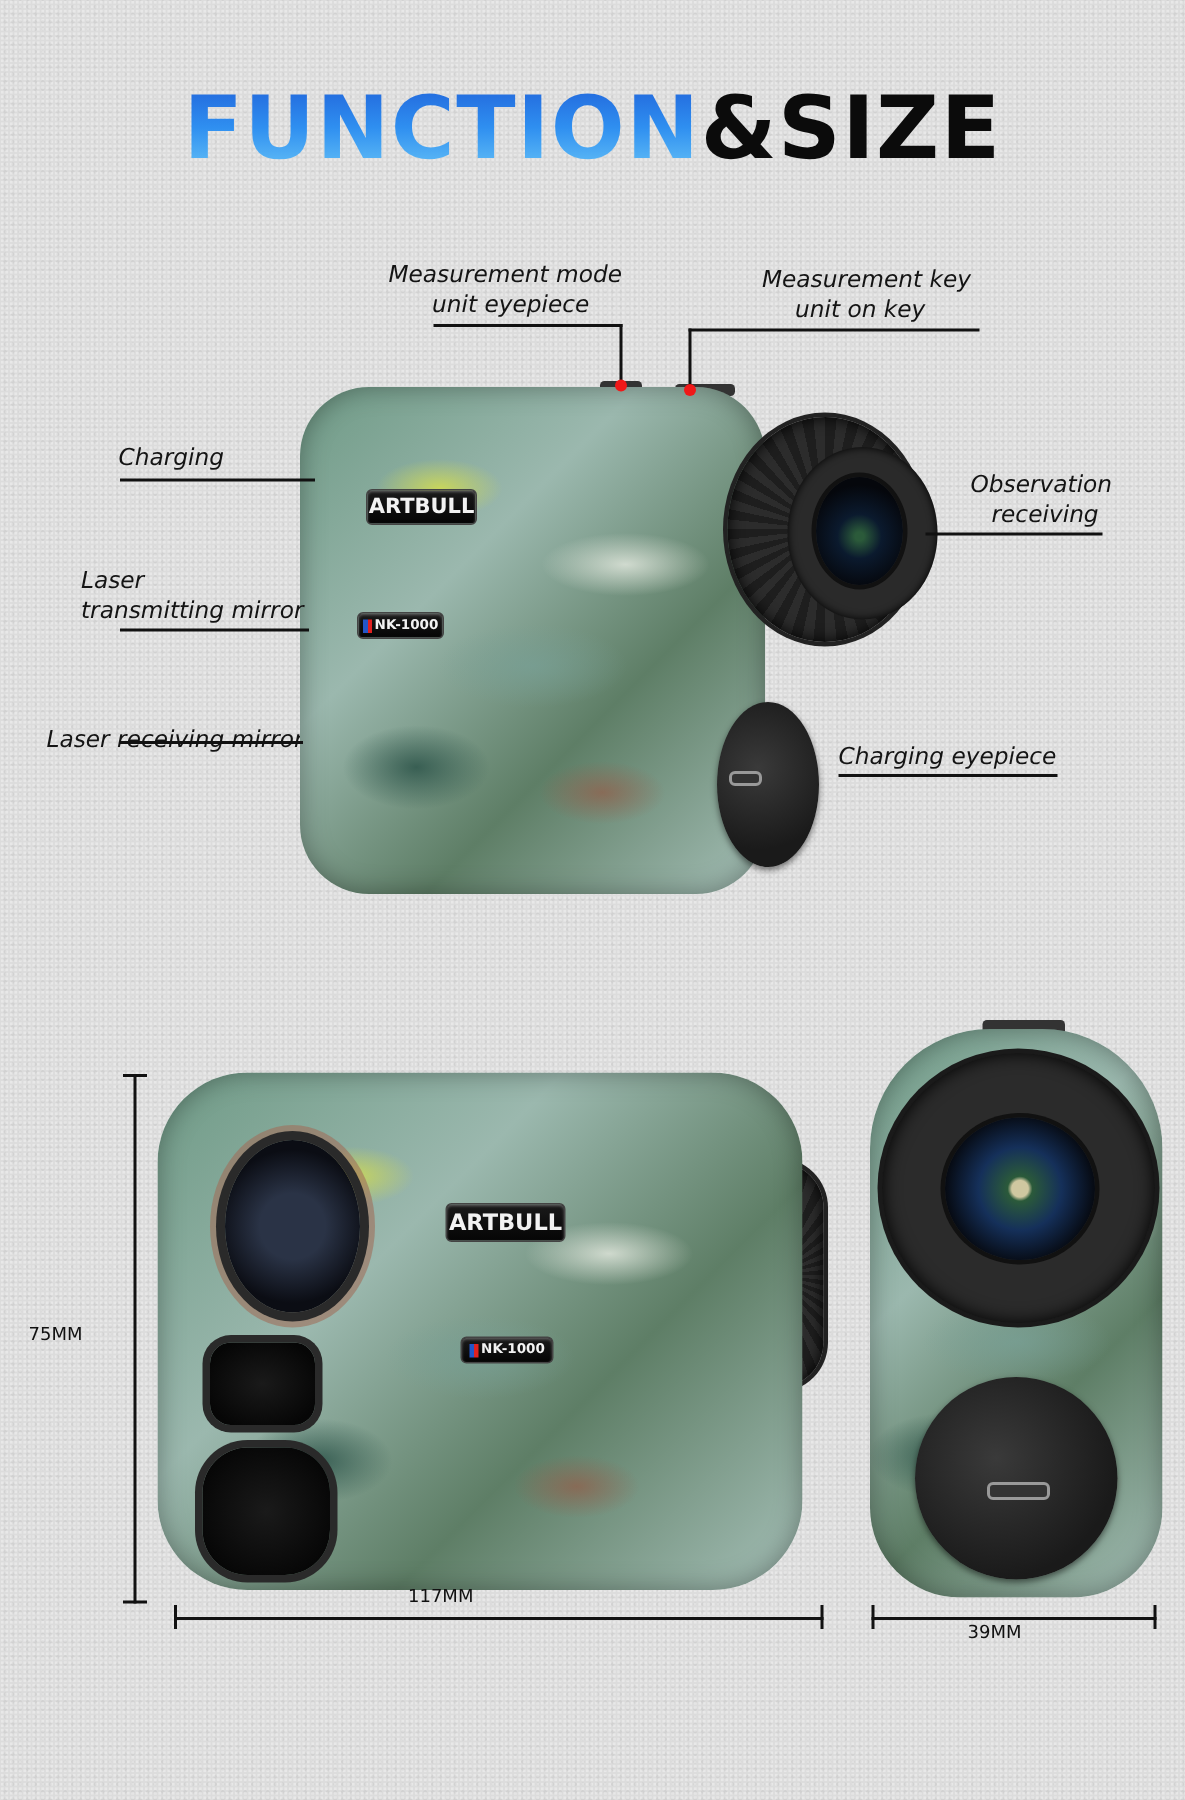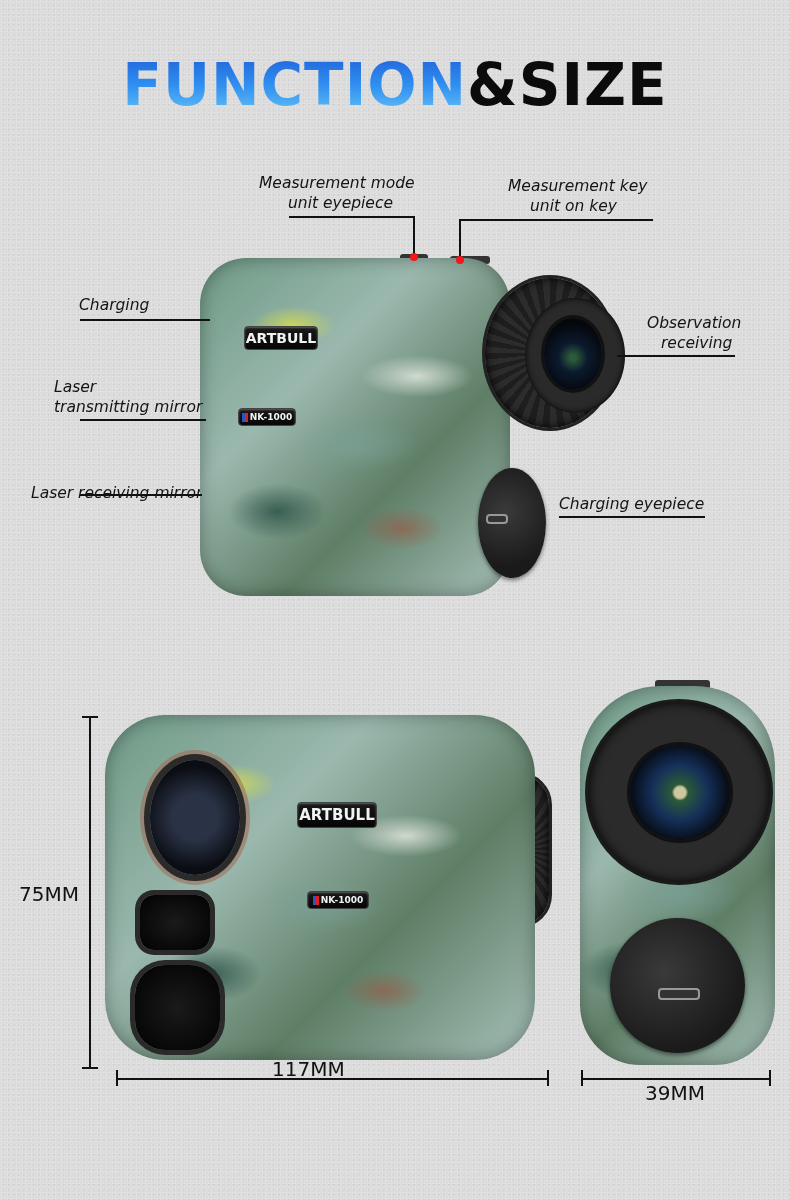--- a/index.html
+++ b/index.html
@@ -80,21 +80,21 @@
   .front-lens {
     position: absolute; border-radius: 50%;
     background: radial-gradient(circle at 50% 50%, #2a3346 0 30%, #0b0d14 70%);
     box-shadow: 0 0 0 6px #2a2a2a, 0 0 0 10px rgba(160,110,90,0.6);
   }
   .front-rect {
     position: absolute; border-radius: 14px;
     background: radial-gradient(ellipse at 50% 50%, #1a1a1a, #060606 80%);
     box-shadow: 0 0 0 5px #2a2a2a;
   }
-  .dim-text { position: absolute; font-size: 20px; font-weight: normal; color: #111; white-space: nowrap; }
+  .dim-text { position: absolute; font-size: 12px; font-weight: normal; color: #111; white-space: nowrap; }
 </style>
 </head>
 <body>
 
 <div class="title">
   <span class="blue">FUNCTION</span><span class="black">&amp;SIZE</span>
 </div>
 
 <div class="dev1">
   <div class="topbtn" style="left:200px; top:-4px; width:28px; height:8px;"></div>

